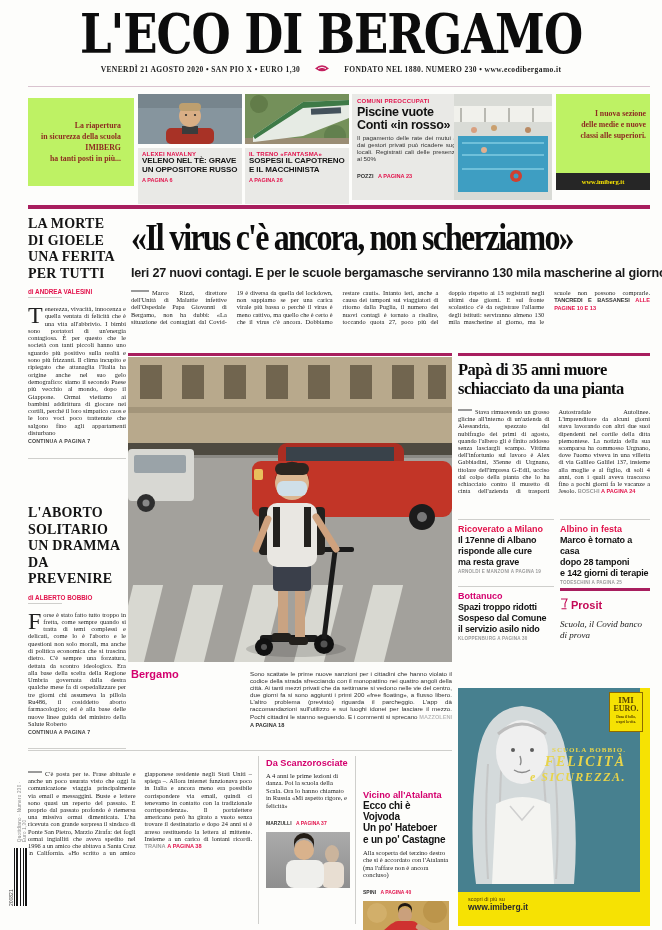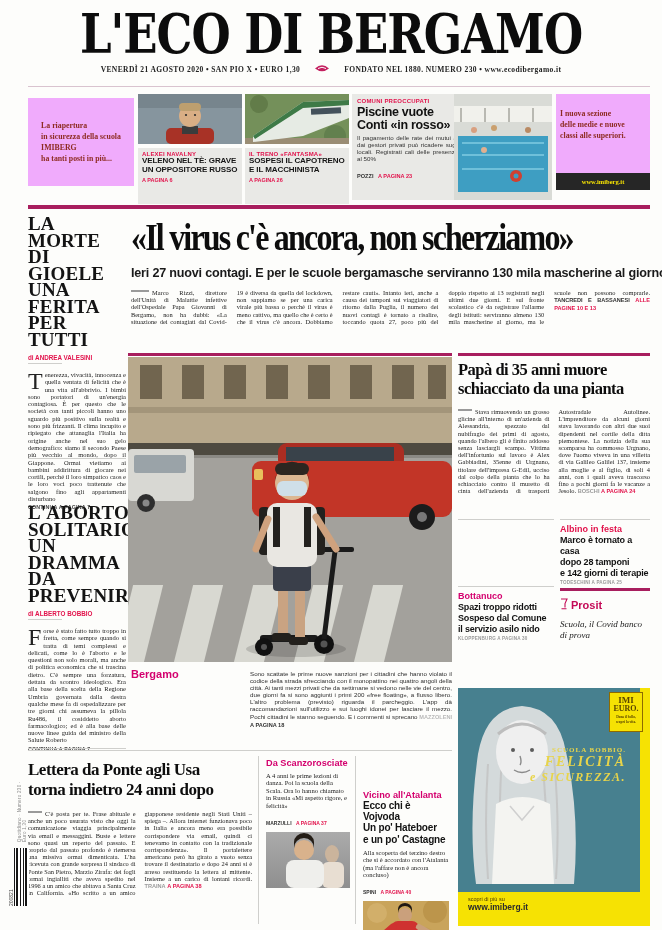--- a/index.html
+++ b/index.html
@@ -11,30 +11,30 @@
   
   .masthead{left:0;top:2px;width:662px;text-align:center;font-family:"DejaVu Serif",serif;
             font-weight:900;font-size:45px;letter-spacing:-1px;color:#0c0c0c;
             transform:scaleY(1.22);transform-origin:top;}
   .dateline{left:0;top:64px;width:662px;display:flex;justify-content:center;align-items:center;gap:14px;
             font-family:"Liberation Serif",serif;font-weight:bold;font-size:7.5px;letter-spacing:.4px;color:#222;}
   .hair{background:#d9c3cf;height:1px;}
   .hairg{background:#cfcfcc;height:1px;}
   .rule-mag{background:#a81e5e;}
   
-  .adyellow{background:#f0abfc;color:#8d2b21;font-family:"Liberation Serif",serif;
-            font-weight:bold;font-size:7.8px;line-height:11px;text-align:left;}
+  .adyellow{background:#bef264;color:#8d2b21;font-family:"Liberation Serif",serif;
+            font-weight:bold;font-size:7.8px;line-height:11px;text-align:right;}
   .tz-kicker{color:#e2124b;font-weight:bold;font-size:6px;letter-spacing:.2px;}
   .tz-title{font-weight:900;font-size:8px;line-height:8.8px;color:#161616;letter-spacing:-.1px;}
   .tz-page{color:#e2124b;font-weight:bold;font-size:5.5px;}
   .tz-body{font-size:6.2px;line-height:7.1px;color:#333;}
   .tz-grey{background:#e9e9e6;}
   .pisc-title{font-weight:900;font-size:12.5px;line-height:13px;letter-spacing:-.3px;color:#111;}
   
-  .op-title{font-family:"Liberation Serif",serif;font-weight:bold;font-size:19px;line-height:16.5px;
+  .op-title{font-family:"Liberation Serif",serif;font-weight:bold;font-size:14px;line-height:16.5px;
             letter-spacing:.2px;color:#141414;}
   .op-by{color:#e2124b;font-weight:bold;font-size:6.3px;}
   .op-body{font-family:"Liberation Serif",serif;font-size:6.5px;line-height:7.3px;color:#222;}
   .dropcap{float:left;font-family:"Liberation Serif",serif;font-size:24px;line-height:20px;
            padding-right:2px;color:#222;}
   .continua{font-weight:bold;font-size:5.3px;color:#444;letter-spacing:.2px;}
   
   .main-head{font-family:"Liberation Serif",serif;font-weight:900;font-size:32px;letter-spacing:-1.8px;
              color:#0d0d0d;white-space:nowrap;transform:scaleY(1.18);transform-origin:top left;}
   .main-sub{font-size:12.6px;font-weight:bold;letter-spacing:-.2px;color:#1a1a1a;white-space:nowrap;}
@@ -300,20 +300,27 @@
   <div class="abs rule-mag" style="left:458px;top:353px;width:192px;height:2.5px;"></div>
   <div class="abs papa-head preline" style="left:458px;top:360px;width:192px;">Papà di 35 anni muore
 schiacciato da una pianta</div>
   <div class="abs news-body cols2 just" style="left:458px;top:408px;width:192px;height:100px;overflow:hidden;">
     <span class="dash"></span><span>Stava rimuovendo un grosso glicine all'interno di un'azienda di Alessandria, spezzato dal nubifragio dei primi di agosto, quando l'albero gli è finito addosso senza lasciargli scampo. Vittima dell'infortunio sul lavoro è Alex Gabbiadini, 35enne di Urgnano, titolare dell'impresa G-Edil, ucciso dal colpo della pianta che lo ha schiacciato contro il muretto di cinta dell'azienda di trasporti Autostradale Autolinee. L'imprenditore da alcuni giorni stava lavorando con altri due suoi dipendenti nel cortile della ditta piemontese. La notizia della sua scomparsa ha commosso Urgnano, dove l'uomo viveva in una villetta di via Galileo Galilei 137, insieme alla moglie e al figlio, di soli 4 anni, con i quali aveva trascorso fino a pochi giorni fa le vacanze a Jesolo.</span>
     <span class="sig" style="color:#9a9a9a;">BOSCHI</span>
     <span class="pag">A PAGINA 24</span>
   </div>
 
   <div class="abs hairg" style="left:458px;top:519px;width:96px;"></div>
+  <div class="abs" style="left:458px;top:524px;width:96px;">
+    <div class="br-kicker">Ricoverato a Milano</div>
+    <div class="br-title preline">Il 17enne di Albano
+risponde alle cure
+ma resta grave</div>
+    <div class="br-by" style="margin-top:2px;">ARNOLDI E MANZONI A PAGINA 19</div>
+  </div>
   <div class="abs hairg" style="left:560px;top:519px;width:90px;"></div>
   <div class="abs" style="left:560px;top:524px;width:90px;">
     <div class="br-kicker">Albino in festa</div>
     <div class="br-title preline">Marco è tornato a casa
 dopo 28 tamponi
 e 142 giorni di terapie</div>
     <div class="br-by" style="margin-top:2px;">TODESCHINI A PAGINA 25</div>
   </div>
 
   <div class="abs hairg" style="left:458px;top:586px;width:96px;"></div>
@@ -366,22 +373,20 @@
       <div class="ad-foot-s">scopri di più su</div>
       <div class="ad-foot-l">www.imiberg.it</div>
     </div>
   </div>
 
   <div class="abs hairg" style="left:28px;top:750px;width:424px;"></div>
   <div class="abs vline" style="left:258px;top:756px;height:168px;"></div>
   <div class="abs vline" style="left:355px;top:756px;height:168px;"></div>
 
   <div class="abs" style="left:28px;top:760px;width:224px;">
-    <div class="let-head preline">Lettera da Ponte agli Usa
-torna indietro 24 anni dopo</div>
     <div class="news-body cols2 just" style="margin-top:10px;height:118px;overflow:hidden;">
       <span class="dash"></span><span>C'è posta per te. Frase abituale e anche un poco usurata visto che oggi la comunicazione viaggia principalmente via email e messaggini. Buste e lettere sono quasi un reperto del passato. E proprio dal passato profondo è riemersa una missiva ormai dimenticata. L'ha ricevuta con grande sorpresa il sindaco di Ponte San Pietro, Marzio Zirafa: dei fogli ormai ingialliti che aveva spedito nel 1996 a un amico che abitava a Santa Cruz in California. «Ho scritto a un amico giapponese residente negli Stati Uniti – spiega –. Allora internet funzionava poco in Italia e ancora meno era possibile corrispondere via email, quindi ci tenevamo in contatto con la tradizionale corrispondenza». Il portalettere americano però ha girato a vuoto senza trovare il destinatario e dopo 24 anni si è arreso restituendo la lettera al mittente. Insieme a un carico di lontani ricordi.</span>
       <span class="sig" style="color:#9a9a9a;">TRAINA</span>
       <span class="pag">A PAGINA 38</span>
     </div>
   </div>
 
   <div class="abs" style="left:266px;top:758px;width:84px;">
     <div class="bx-kicker">Da Scanzorosciate</div>
     <div class="bx-body" style="margin-top:4px;">A 4 anni le prime lezioni di danza. Poi la scuola della Scala. Ora lo hanno chiamato in Russia «Mi aspetto rigore, e felicità»</div>

